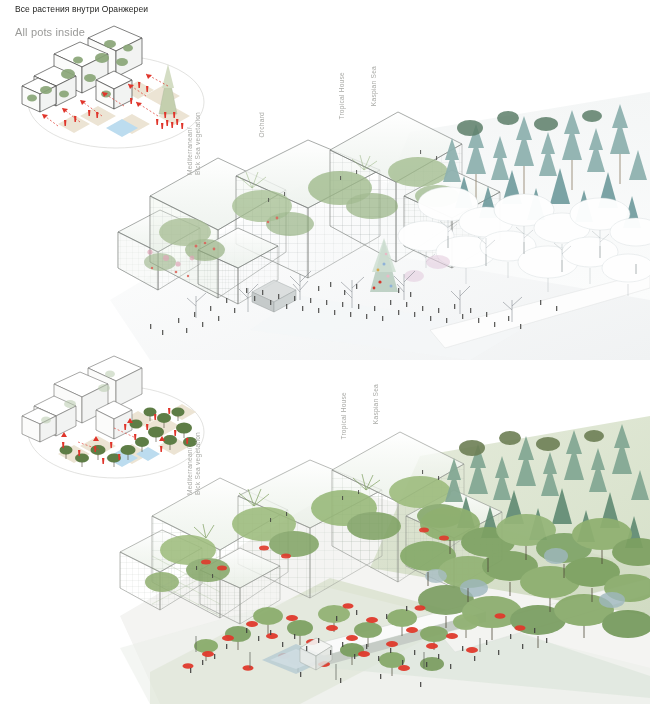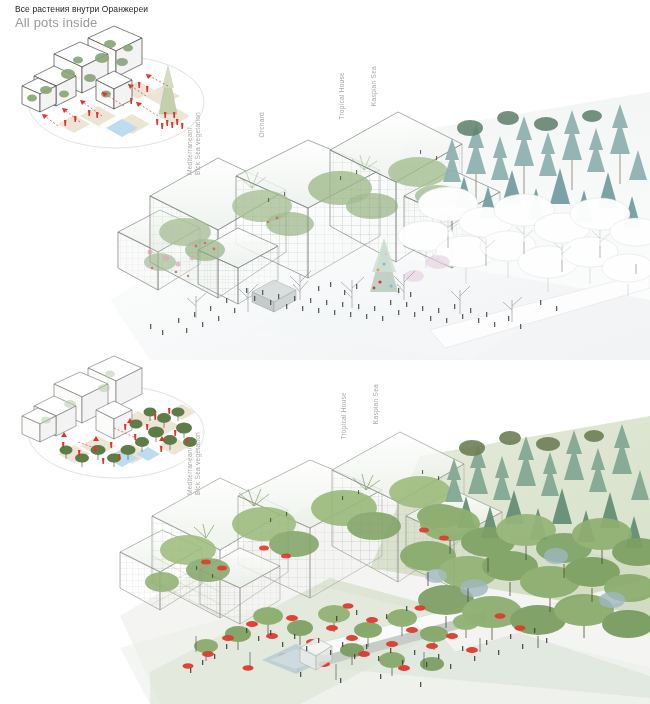--- a/index.html
+++ b/index.html
@@ -9,21 +9,21 @@
   .board{position:absolute;left:0;top:0;width:568px;height:704px;background:#fff;}
 
   
   .panel{position:absolute;left:0;width:650px;}
   #panel-winter{top:0;height:360px;}
   #panel-summer{top:316px;height:388px;}
 
   
   .caption{position:absolute;left:15px;z-index:40;}
   .cap-title{font-size:8.5px;color:#1d1d1b;letter-spacing:.1px;line-height:11px;white-space:nowrap;}
-  .cap-sub{font-size:13px;color:#9a9a98;letter-spacing:.15px;line-height:11px;margin-top:2px;white-space:nowrap;}
+  .cap-sub{font-size:11px;color:#9a9a98;letter-spacing:.15px;line-height:11px;margin-top:12px;white-space:nowrap;}
 
   
   .vlabel{position:absolute;z-index:38;
           writing-mode:vertical-rl;transform:rotate(180deg);
           font-size:6.6px;color:#a9aaa6;letter-spacing:.25px;line-height:7.6px;white-space:pre-line;}
 
   
   .scene{position:absolute;inset:0;}
   .scene svg{position:absolute;left:0;top:0;}
 

